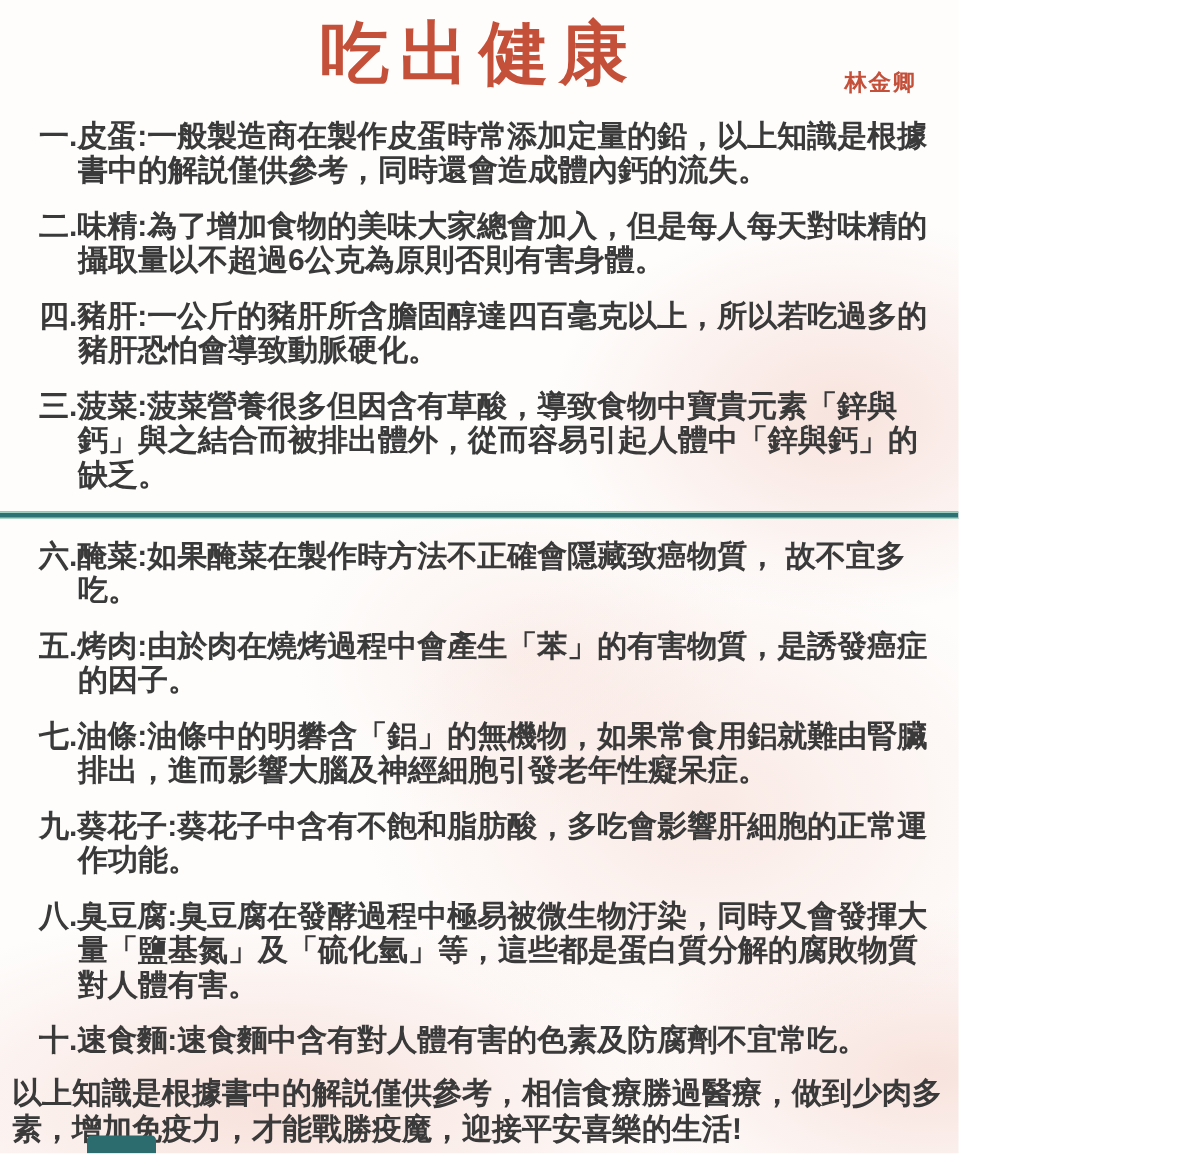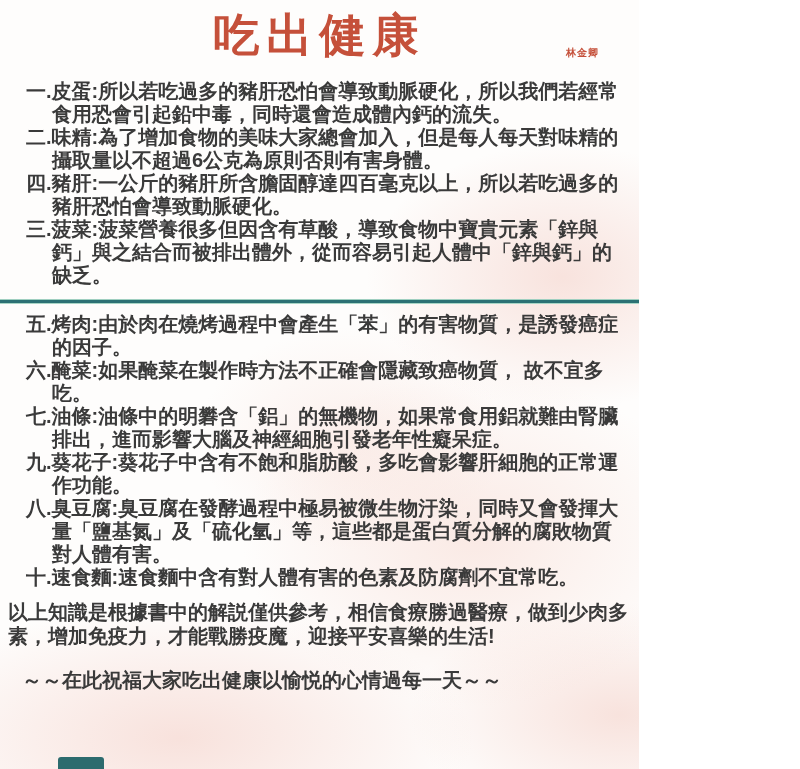--- a/index.html
+++ b/index.html
@@ -26,34 +26,34 @@
     text-align: center;
     font-size: 46px;
     line-height: 52px;
     font-weight: bold;
     letter-spacing: 7px;
     color: var(--title-red, #c5503a);
   }
   .author {
     position: absolute;
     top: 46px;
-    right: 40px;
-    font-size: 10px;
+    right: 28px;
+    font-size: 15px;
     font-weight: bold;
     letter-spacing: 1px;
     color: var(--title-red, #c5503a);
   }
   .body-text { font-size: 20px; font-weight: bold; }
   .intro {
     margin: 13px 0 0 0;
     line-height: 24px;
     text-indent: 50px;
   }
   .item {
-    margin-top: 0;
+    margin-top: 14px;
     padding-left: 44px;
     text-indent: -26px;
     line-height: 23px;
   }
   .item:first-of-type { margin-top: 19px; }
   .divider {
     height: 3px;
     margin: 12px -8px 9px -8px;
     background: var(--divider-teal, #2c7174);
     border-top: 1px solid #9fcfc0;
@@ -81,29 +81,29 @@
 </head>
 <body>
 
 <div class="page" style="--title-red: #c5503a; --body-text: #3a3a3a; --divider-teal: #2c7174; --corner-teal: #2c6b6e;">
 
   <h1 class="title">吃出健康</h1>
   <div class="author">林金卿</div>
 
 
   <div>
-    <div class="item body-text"><span>一.皮蛋:</span><span>所以若吃過多的豬肝恐怕會導致動脈硬化，所以我們若經常食用恐會引起鉛中毒，同時還會造成體內鈣的流失。</span></div>
+    <div class="item body-text"><span>一.皮蛋:</span><span>一般製造商在製作皮蛋時常添加定量的鉛，以上知識是根據書中的解説僅供參考，同時還會造成體內鈣的流失。</span></div>
     <div class="item body-text"><span>二.味精:</span><span>為了增加食物的美味大家總會加入，但是每人每天對味精的攝取量以不超過6公克為原則否則有害身體。</span></div>
     <div class="item body-text"><span>四.豬肝:</span><span>一公斤的豬肝所含膽固醇達四百毫克以上，所以若吃過多的豬肝恐怕會導致動脈硬化。</span></div>
     <div class="item body-text"><span>三.菠菜:</span><span>菠菜營養很多但因含有草酸，導致食物中寶貴元素「鋅與鈣」與之結合而被排出體外，從而容易引起人體中「鋅與鈣」的缺乏。</span></div>
 
     <div class="divider"></div>
 
+    <div class="item body-text"><span>六.醃菜:</span><span>如果醃菜在製作時方法不正確會隱藏致癌物質， 故不宜多吃。</span></div>
     <div class="item body-text"><span>五.烤肉:</span><span>由於肉在燒烤過程中會產生「苯」的有害物質，是誘發癌症的因子。</span></div>
-    <div class="item body-text"><span>六.醃菜:</span><span>如果醃菜在製作時方法不正確會隱藏致癌物質， 故不宜多吃。</span></div>
     <div class="item body-text"><span>七.油條:</span><span>油條中的明礬含「鋁」的無機物，如果常食用鋁就難由腎臟排出，進而影響大腦及神經細胞引發老年性癡呆症。</span></div>
     <div class="item body-text"><span>九.葵花子:</span><span>葵花子中含有不飽和脂肪酸，多吃會影響肝細胞的正常運作功能。</span></div>
     <div class="item body-text"><span>八.臭豆腐:</span><span>臭豆腐在發酵過程中極易被微生物汙染，同時又會發揮大量「鹽基氮」及「硫化氫」等，這些都是蛋白質分解的腐敗物質對人體有害。</span></div>
     <div class="item body-text"><span>十.速食麵:</span><span>速食麵中含有對人體有害的色素及防腐劑不宜常吃。</span></div>
   </div>
 
   <p class="outro body-text">以上知識是根據書中的解説僅供參考，相信食療勝過醫療，做到少肉多素，增加免疫力，才能戰勝疫魔，迎接平安喜樂的生活!</p>
 
   <p class="blessing body-text">～～在此祝福大家吃出健康以愉悦的心情過每一天～～</p>
 

